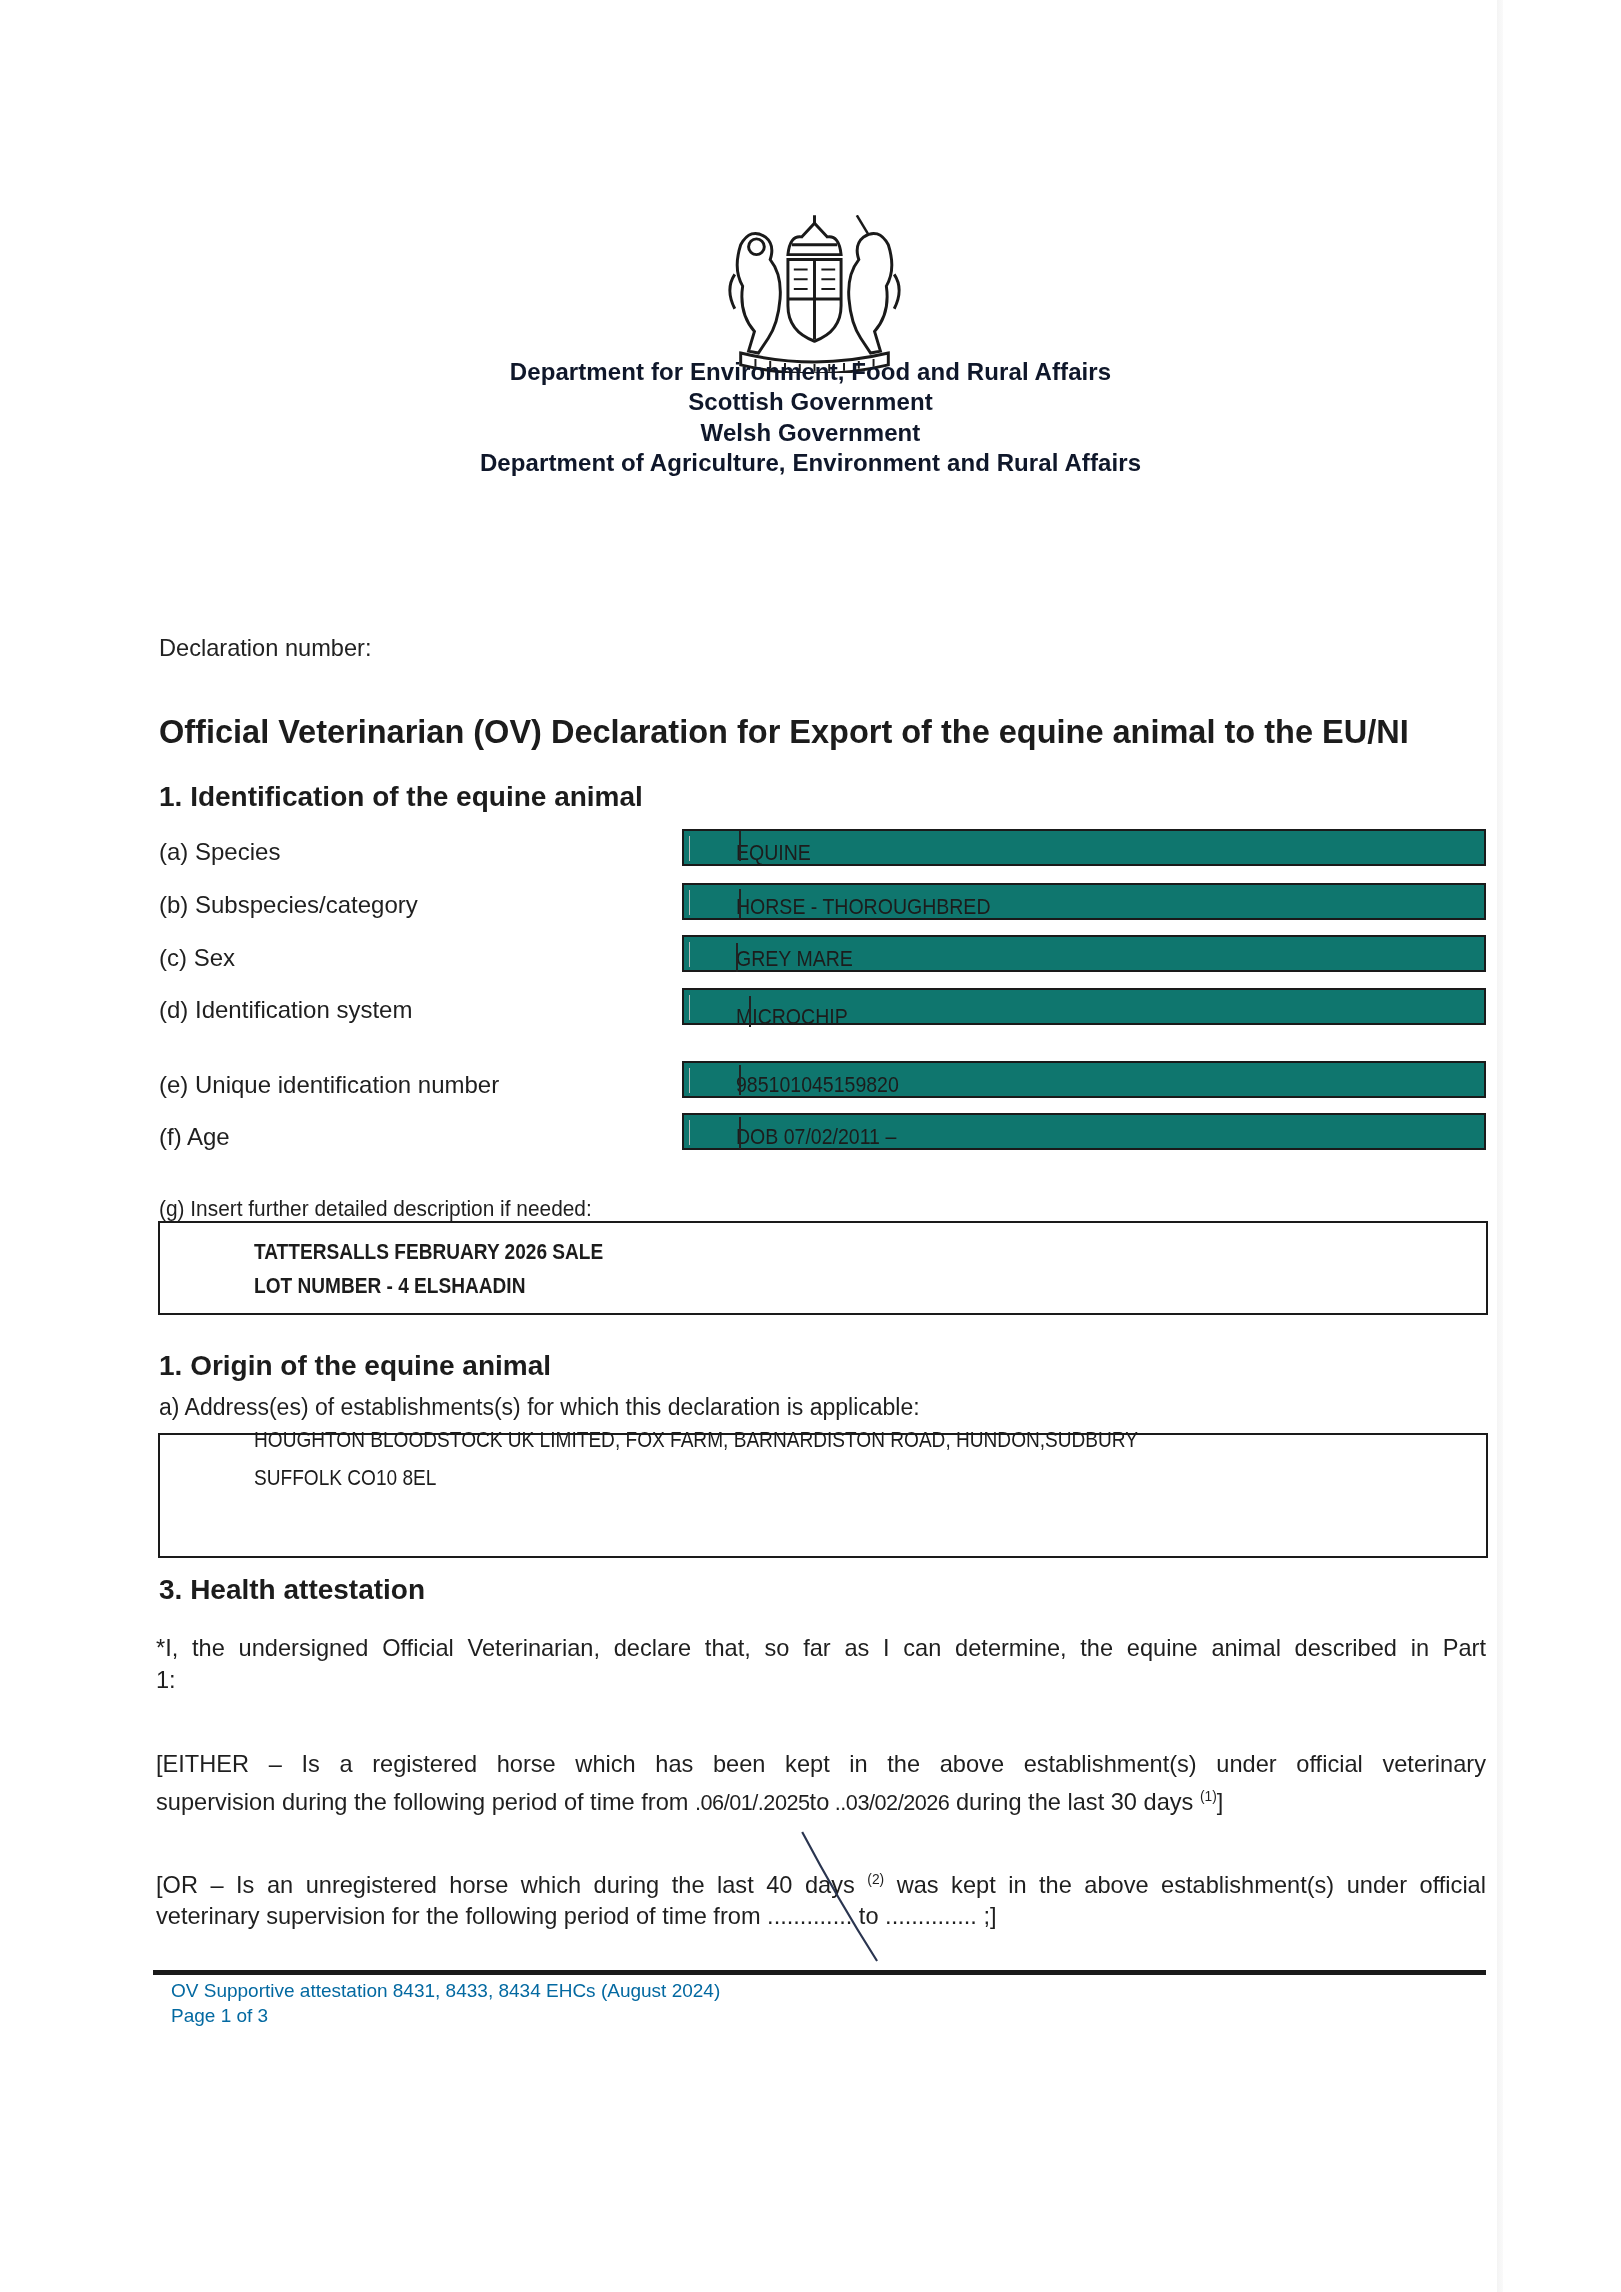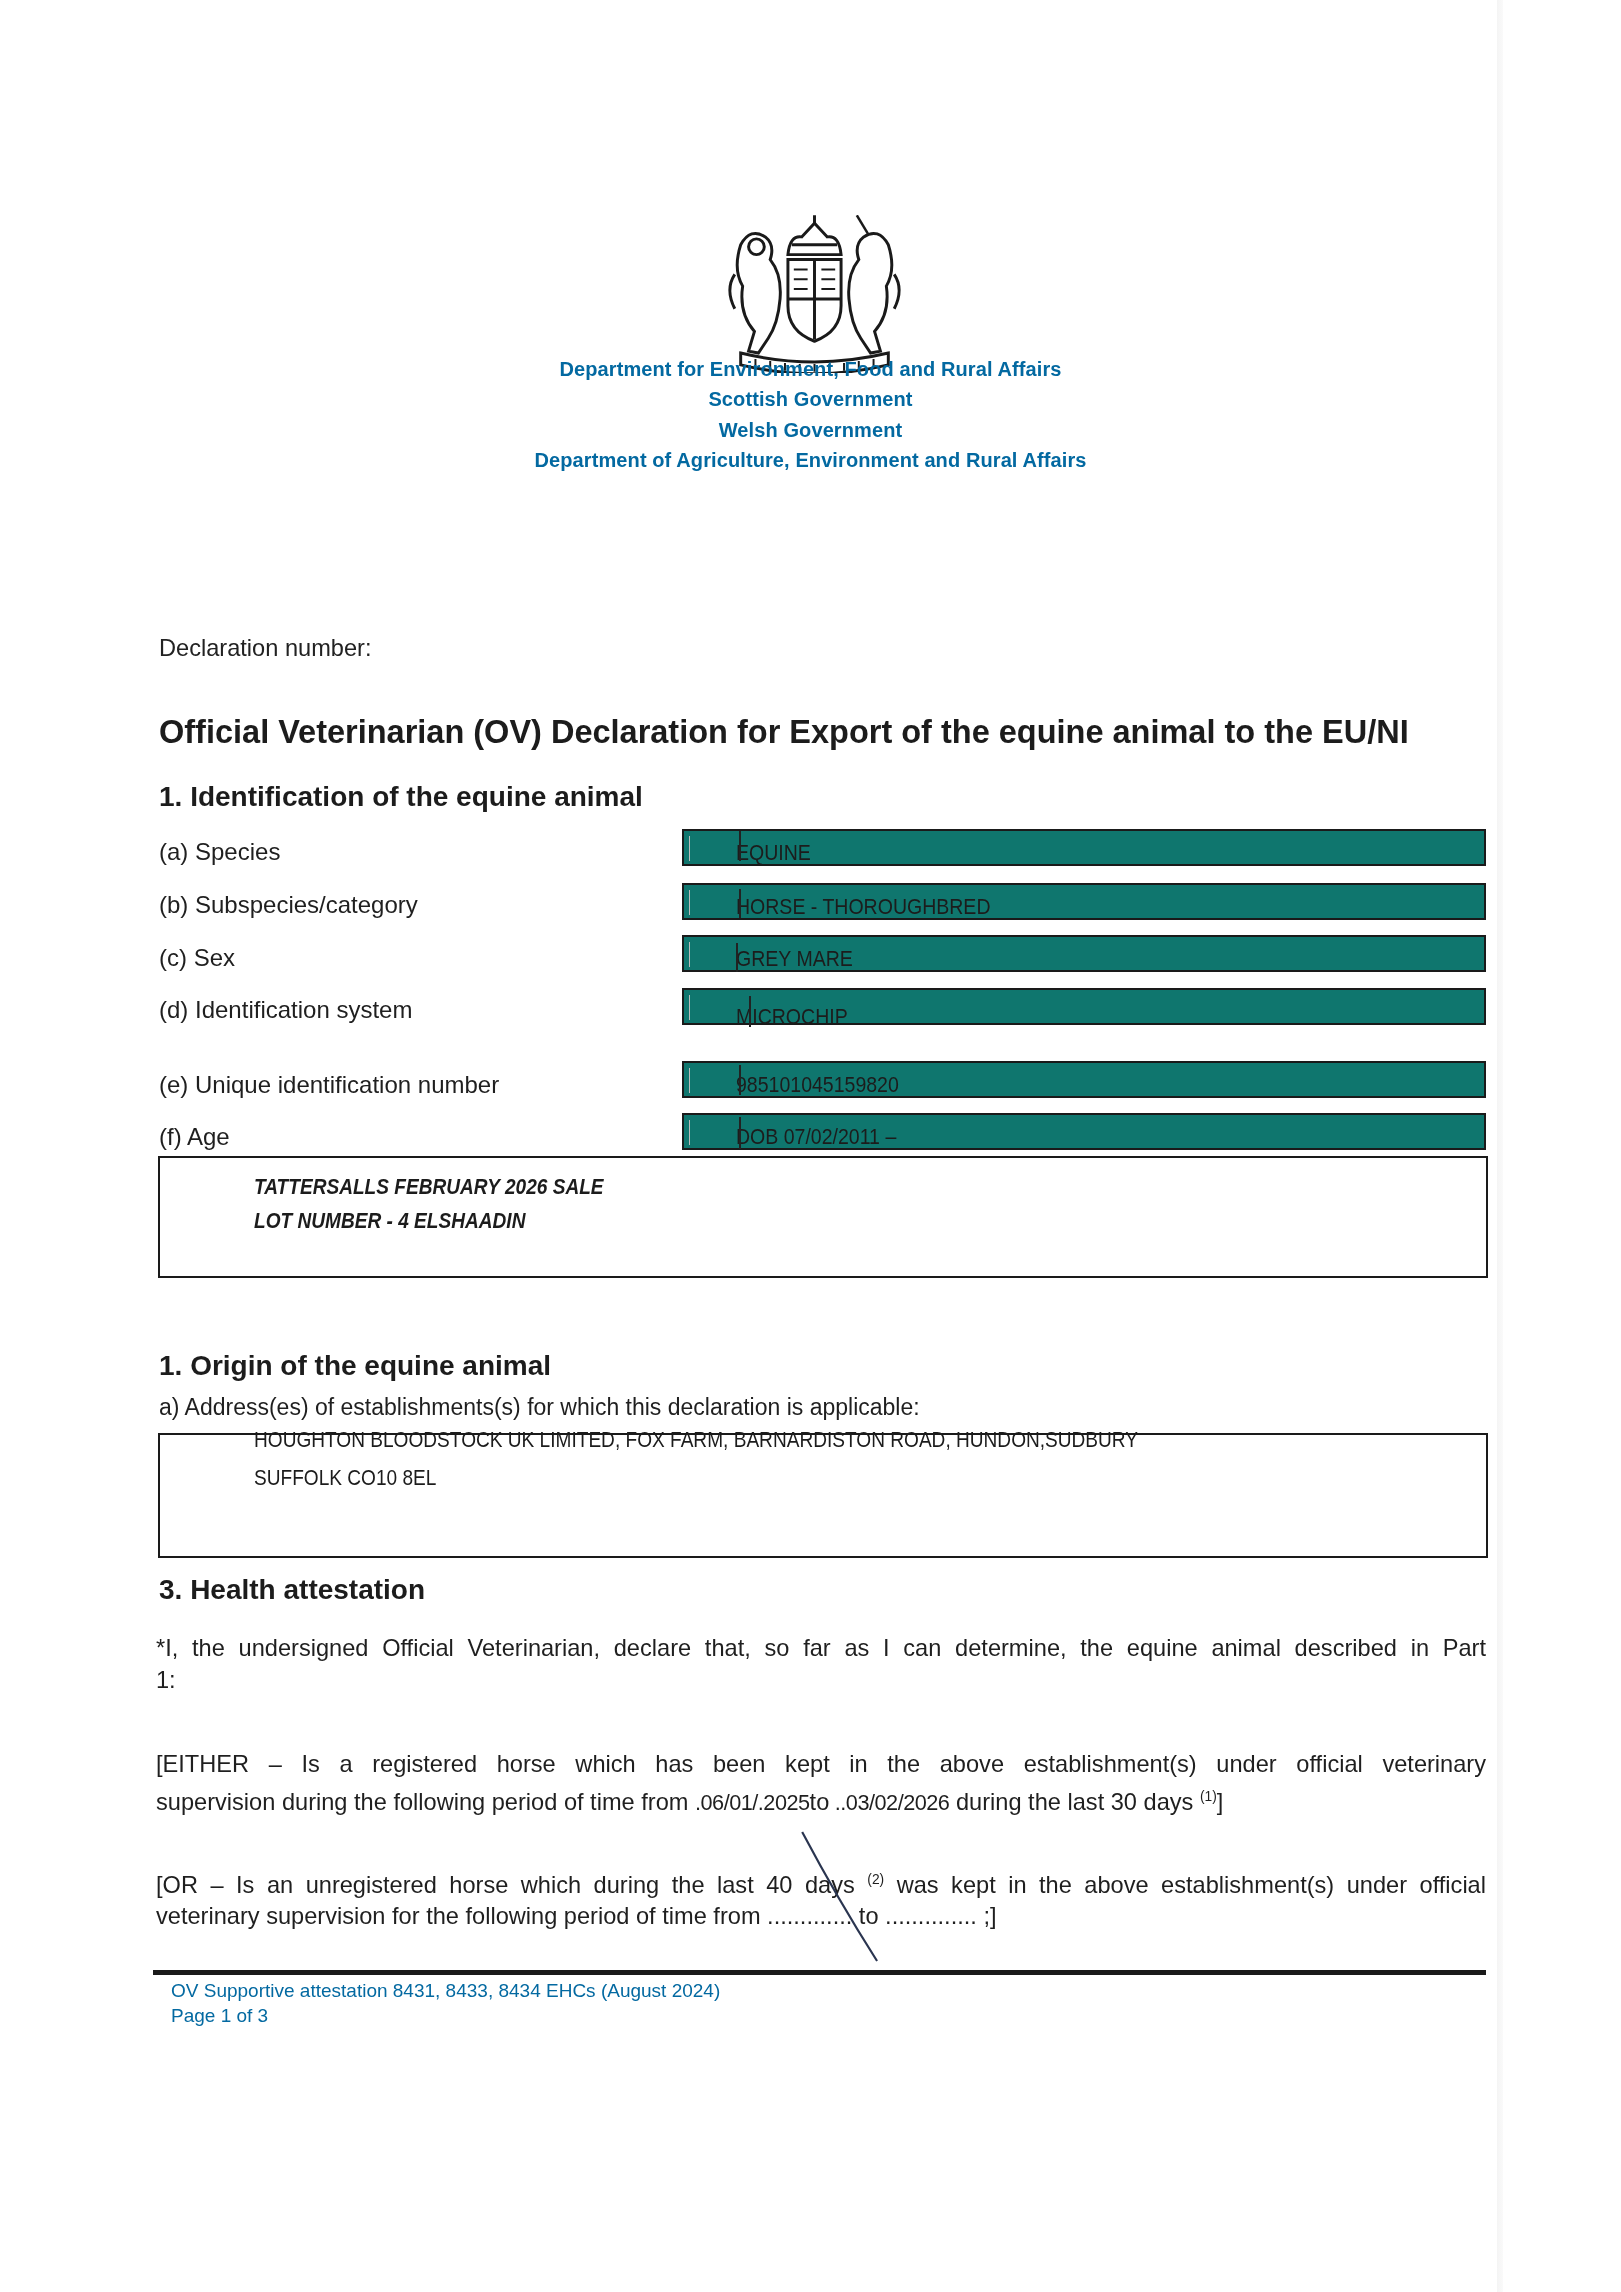--- a/index.html
+++ b/index.html
@@ -1,22 +1,22 @@
 <!DOCTYPE html>
 <html><head>
 <meta charset="utf-8">
 <style>
   html, body { margin: 0; padding: 0; background: #ffffff; }
   body { width: 1621px; height: 2292px; position: relative; overflow: hidden;
          font-family: "Liberation Sans", sans-serif; color: #1a1a1a; }
   .page-edge { position: absolute; left: 1497px; top: 0; width: 5.9px; height: 2292px;
                background: linear-gradient(to right, #f4f4f4, #fafafa); }
   .crest { position: absolute; left: 721px; top: 215px; width: 187px; height: 158px; }
-  .org { position: absolute; left: 0; width: 1621px; text-align: center; font-size: 20px;
-         font-weight: bold; color: #0369a1; letter-spacing: 0.1px; }
+  .org { position: absolute; left: 0; width: 1621px; text-align: center; font-size: 24px;
+         font-weight: bold; color: #0f172a; letter-spacing: 0.1px; }
   .abs { position: absolute; }
   .decl-no { left: 159px; top: 635px; font-size: 23.6px; color: #222; }
   .title { left: 159px; top: 714px; font-size: 32.5px; font-weight: bold; color: #1c1c1c; }
   .h2 { font-size: 28px; font-weight: bold; color: #1c1c1c; }
   .lbl { font-size: 24px; color: #1f1f1f; }
   .field { position: absolute; left: 682px; width: 804px; height: 37px;
            border: 2px solid #1a1a1a; border-top-width: 2.5px; box-sizing: border-box; background: #0f766e; }
   .field .tick { position: absolute; left: 4.9px; top: 4.9px; width: 1px; height: 25.6px; background: #bbb; }
   .field .val { position: absolute; left: 52px; top: 8.9px; font-family: "Liberation Sans Narrow", "Liberation Sans", sans-serif;
                 font-size: 21.7px; color: #1c1c1c; transform: scaleX(0.9); transform-origin: left center; white-space: nowrap; }
@@ -110,21 +110,21 @@
 </div>
 
 <div class="abs lbl" style="left:159px; top:1123px;">(f) Age</div>
 <div class="field" style="top:1113px;">
   <span class="tick"></span>
   <span class="val">DOB 07/02/2011 –</span>
   <span class="cursor-bar" style="left:55px; top:2px; height:31.5px;"></span>
 </div>
 
 <div class="abs lbl" style="left:159px; top:1195px; font-size:22.7px; transform:scaleX(0.92); transform-origin:left center;">(g) Insert further detailed description if needed:</div>
-<div class="box" style="left:158px; top:1156px; width:1330px; height:122px;font-style:italic;">
+<div class="box" style="left:158px; top:1221px; width:1330px; height:94px;">
   <span class="box-text bold" style="left:94px; top:15.8px;">TATTERSALLS FEBRUARY 2026 SALE</span>
   <span class="box-text bold" style="left:94px; top:50px;">LOT NUMBER -   4   ELSHAADIN</span>
 </div>
 
 <div class="abs h2" style="left:159px; top:1350px;">1. Origin of the equine animal</div>
 <div class="abs lbl" style="left:159px; top:1394px; font-size:23px;">a) Address(es) of establishments(s) for which this declaration is applicable:</div>
 <div class="box" style="left:158px; top:1433px; width:1330px; height:125px;">
   <span class="box-text" style="left:94px; top:-7.9px;">HOUGHTON BLOODSTOCK UK LIMITED,  FOX FARM, BARNARDISTON ROAD, HUNDON,SUDBURY</span>
   <span class="box-text" style="left:94px; top:29.6px;">SUFFOLK CO10 8EL</span>
 </div>

